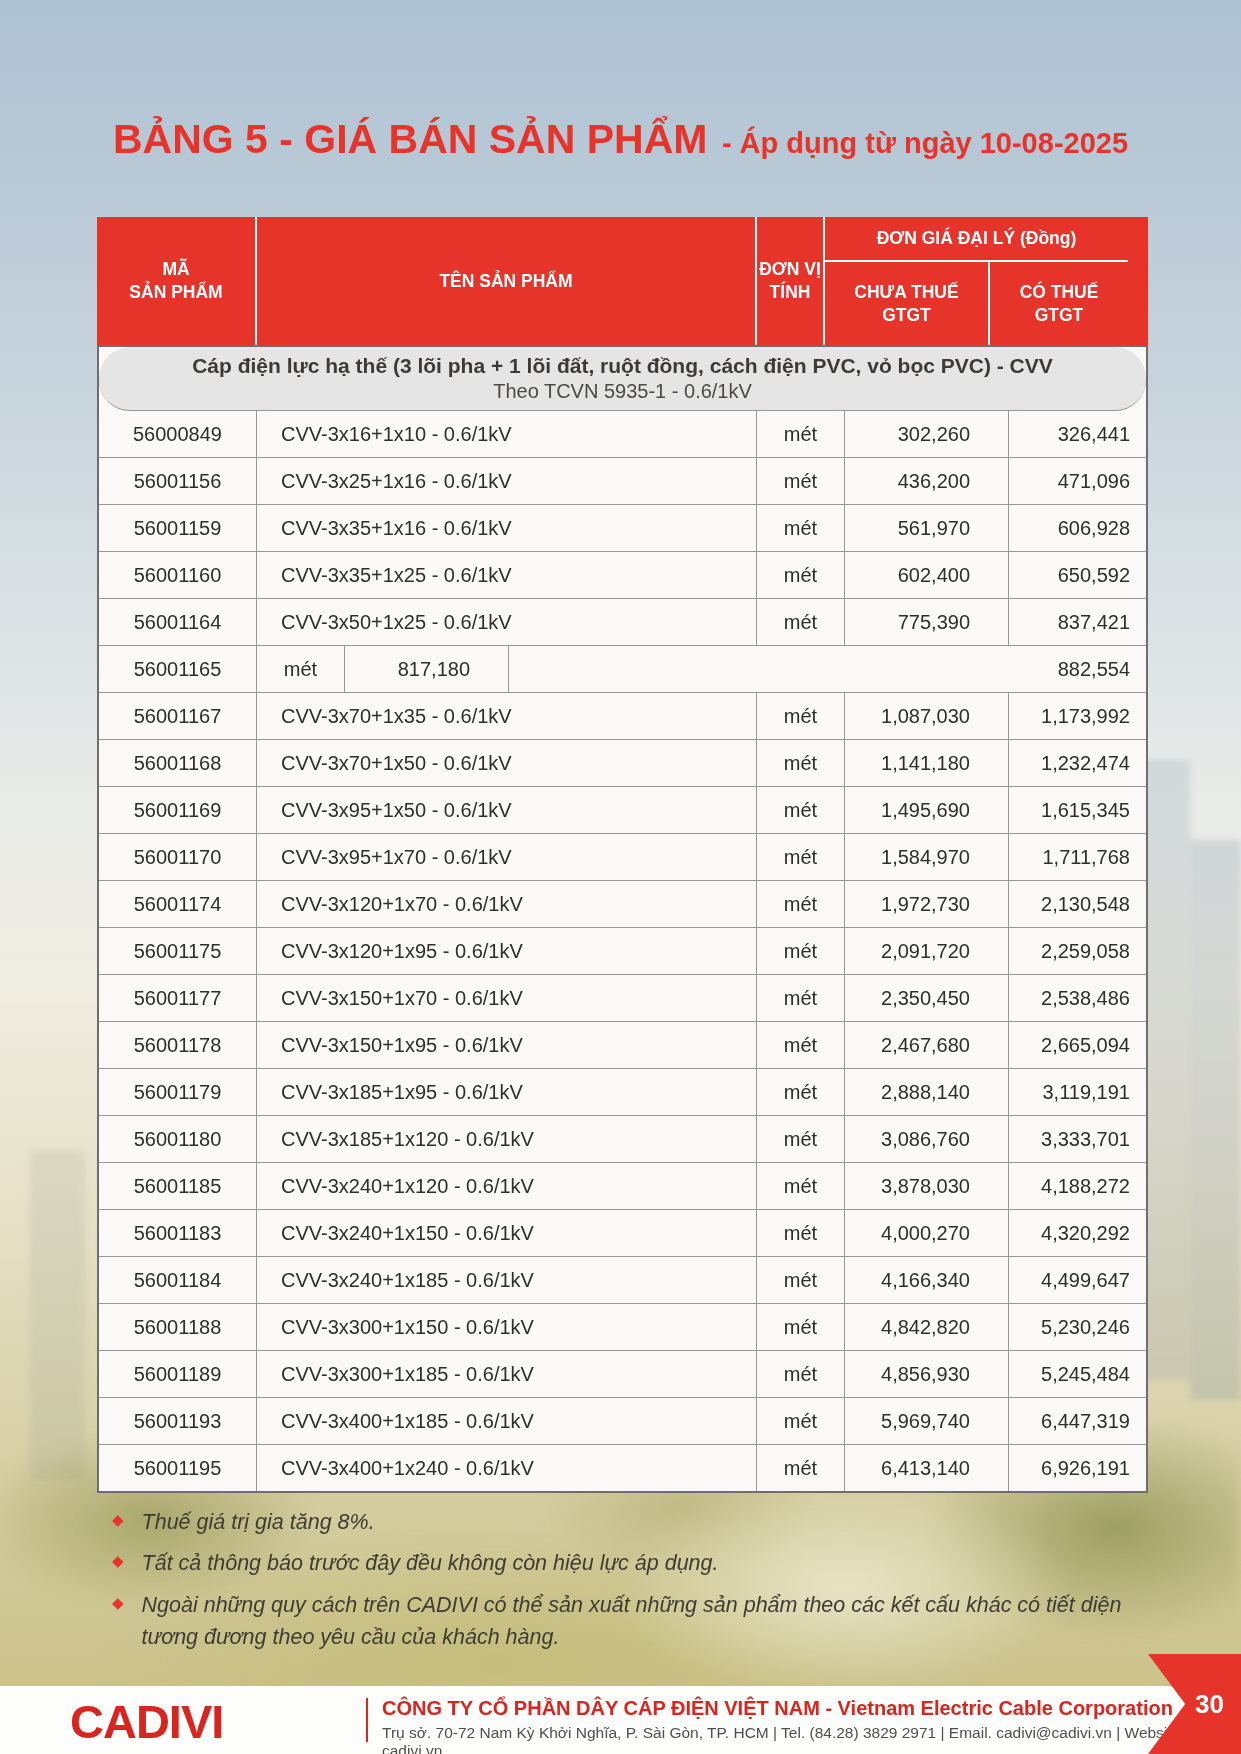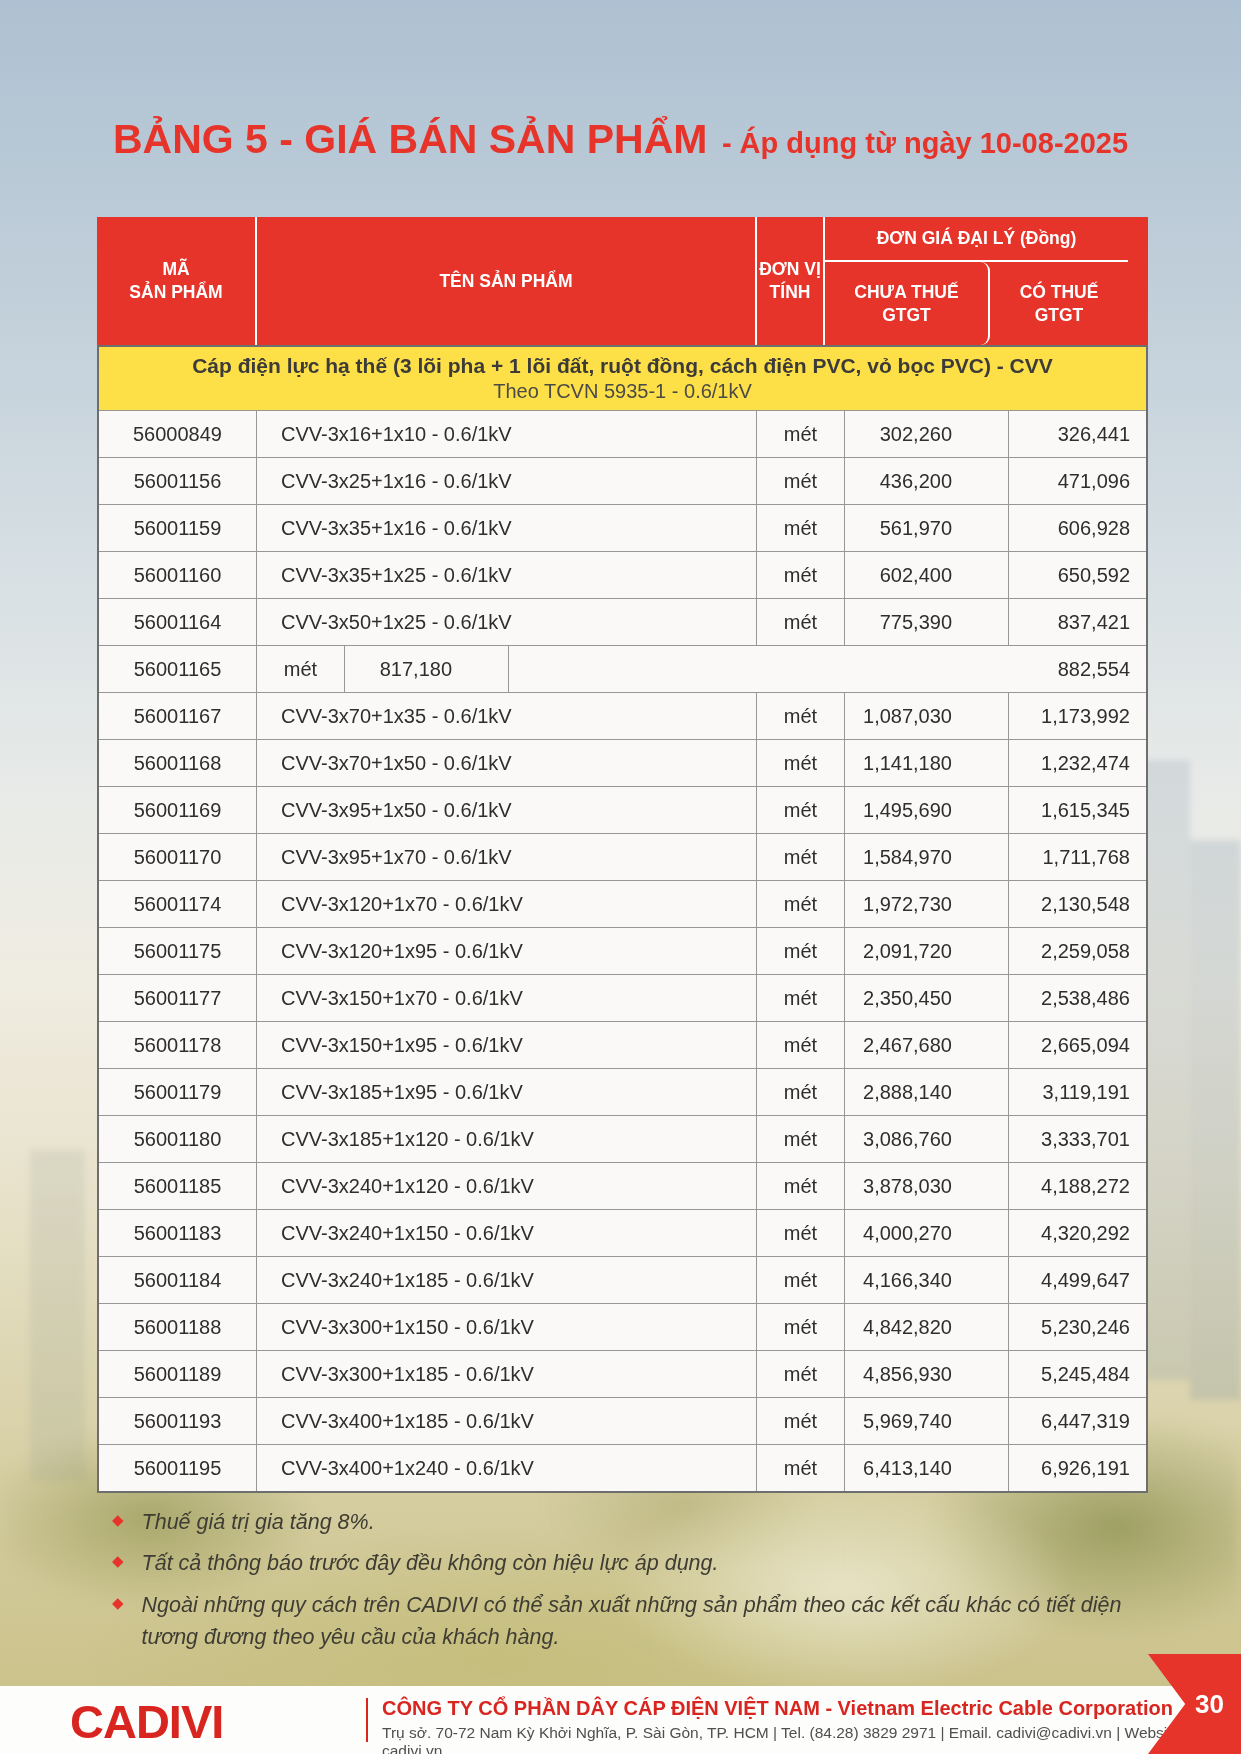--- a/index.html
+++ b/index.html
@@ -36,37 +36,38 @@
   .thead{display:flex;height:128px;background:#e6342a;color:#fff;}
   .th{box-sizing:border-box;display:flex;align-items:center;justify-content:center;
       text-align:center;font-size:17.5px;font-weight:600;line-height:1.3;white-space:pre-line;}
   .th-code{width:160px;border-right:2px solid #fff;}
   .th-name{width:500px;border-right:2px solid #fff;}
   .th-unit{width:68px;border-right:2px solid #fff;}
   .th-group{width:303px;display:flex;flex-direction:column;}
   .th-group-top{box-sizing:border-box;height:45px;border-bottom:2px solid #fff;
       display:flex;align-items:center;justify-content:center;font-size:17.5px;font-weight:600;}
   .th-group-bottom{flex:1;display:flex;}
-  .th-ex{width:165px;border-right:2px solid #fff;border-radius:9px;}
+  .th-ex{width:165px;border-right:2px solid #fff;}
   .th-inc{flex:1;}
   .tbody{box-sizing:border-box;border:2px solid #6e6e6e;background:#faf9f7;}
   .section-band{
-    box-sizing:border-box;height:64px;background:#fde047;
+    box-sizing:border-box;height:64px;background:#e5e5e5;
     display:flex;flex-direction:column;align-items:center;justify-content:center;
     border-bottom:1px solid #979797;
+    border-radius:31px;
   }
   .section-line1{font-size:21px;font-weight:bold;color:#3c3b39;}
   .section-line2{font-size:20px;color:#4b4a47;margin-top:2px;}
   .trow{display:flex;height:46px;background:#faf9f7;border-bottom:1px solid #979797;}
   .trow:last-child{border-bottom:none;}
   .td{box-sizing:border-box;display:flex;align-items:center;font-size:20px;color:#2e2e2c;}
   .c-code{width:158px;justify-content:center;border-right:1px solid #979797;}
   .c-name{width:500px;padding-left:24px;border-right:1px solid #979797;}
   .c-unit{width:88px;justify-content:center;border-right:1px solid #979797;}
-  .c-ex{width:164px;justify-content:flex-end;padding-right:56px;border-right:1px solid #979797;}
+  .c-ex{width:164px;justify-content:flex-end;padding-right:38px;border-right:1px solid #979797;}
   .c-inc{flex:1;justify-content:flex-end;padding-right:16px;}
   
   .notes{position:absolute;left:112px;top:1506px;width:1030px;}
   .note{display:flex;margin-bottom:9px;}
   .note-bullet{color:#e6342a;font-size:15px;margin:5px 18px 0 0;flex:0 0 auto;}
   .note-text{font-style:italic;font-size:21.5px;color:#3e3c33;line-height:1.5;}
   
   .footer-band{position:absolute;left:0;top:1686px;width:1241px;height:68px;background:#fdfdfb;}
   .logo{position:absolute;left:70px;top:8px;font-size:47px;font-weight:800;color:#d8251f;
         letter-spacing:-1px;font-family:Liberation Sans, sans-serif;}

